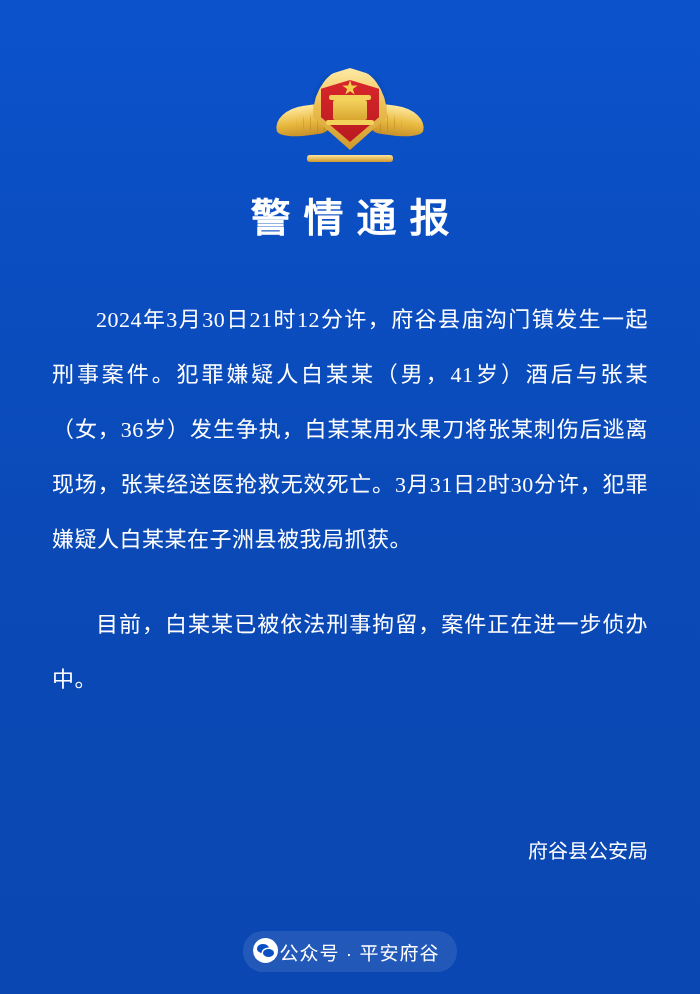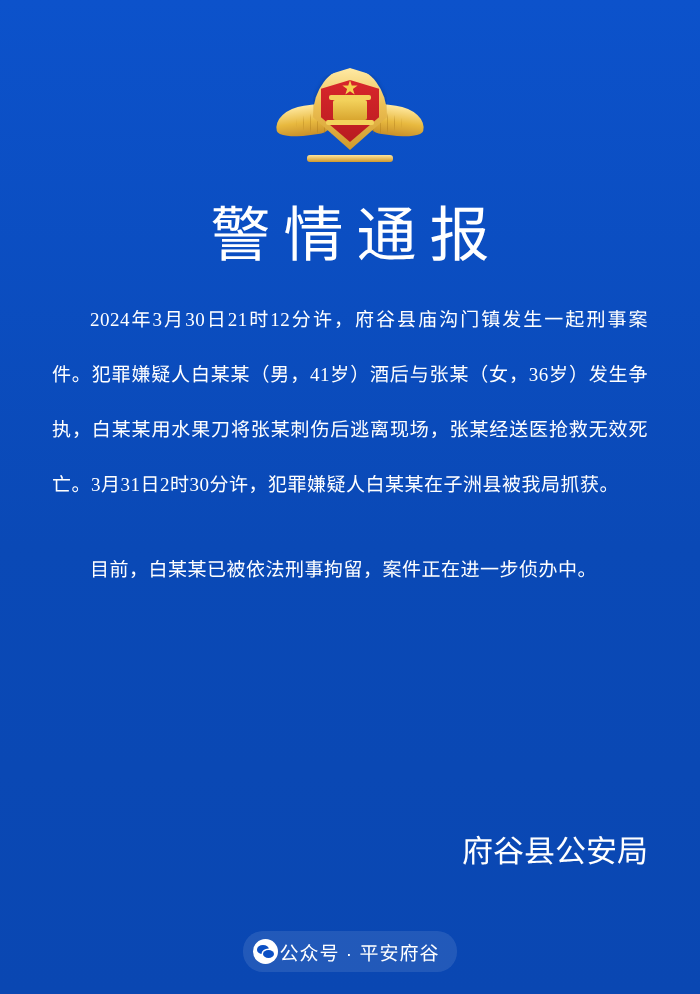--- a/index.html
+++ b/index.html
@@ -129,67 +129,66 @@
     border-radius: 3px;
   }
 
   
   .title {
     position: absolute;
     top: 186px;
     left: 0;
     width: 100%;
     text-align: center;
-    font-size: 60px;
-    font-weight: normal;
+    font-size: 40px;
+    font-weight: bold;
     letter-spacing: 13px;
     text-indent: 13px;
     font-family: "Liberation Serif", "DejaVu Serif", serif;
     color: #ffffff;
   }
 
   
   .body-text {
     position: absolute;
     top: 292px;
     left: 52px;
     width: 596px;
-    font-size: 19px;
+    font-size: 22px;
     line-height: 55px;
     letter-spacing: 0.5px;
     text-align: justify;
     text-justify: inter-ideograph;
   }
   .para { margin: 0 0 8px 0; text-indent: 2em; }
   .para:last-child { margin-bottom: 0; }
   .para-2 { margin-top: 30px; font-family: Liberation Serif, serif; }
 
   
   .signature {
     position: absolute;
     right: 52px;
     top: 824px;
     text-align: right;
-    font-size: 31px;
+    font-size: 20px;
     line-height: 55px;
   }
 
   
   .footer {
     position: absolute;
     left: 0;
     bottom: 22px;
     width: 100%;
     display: flex;
     justify-content: center;
     align-items: center;
   }
   .footer-pill {
     display: flex;
-    align-items: center;
     gap: 2px;
     background: rgba(255,255,255,0.10);
     border-radius: 20px;
     padding: 7px 18px 7px 10px;
   }
   .wechat-icon {
     width: 25px;
     height: 25px;
     border-radius: 50%;
     background: #ffffff;

